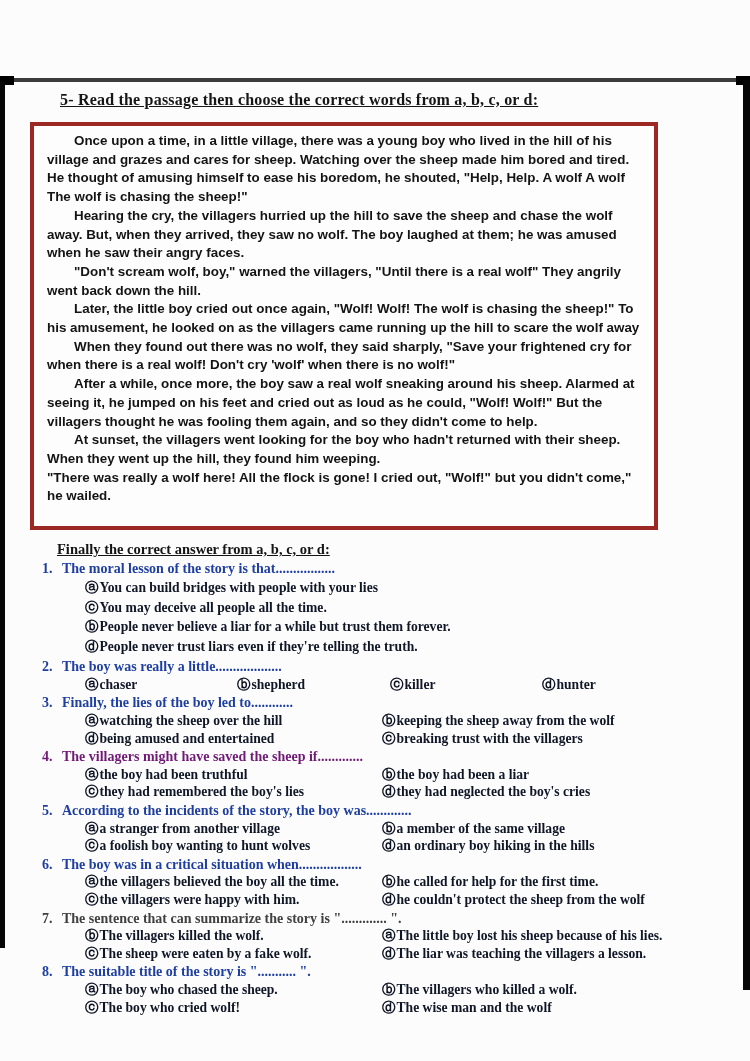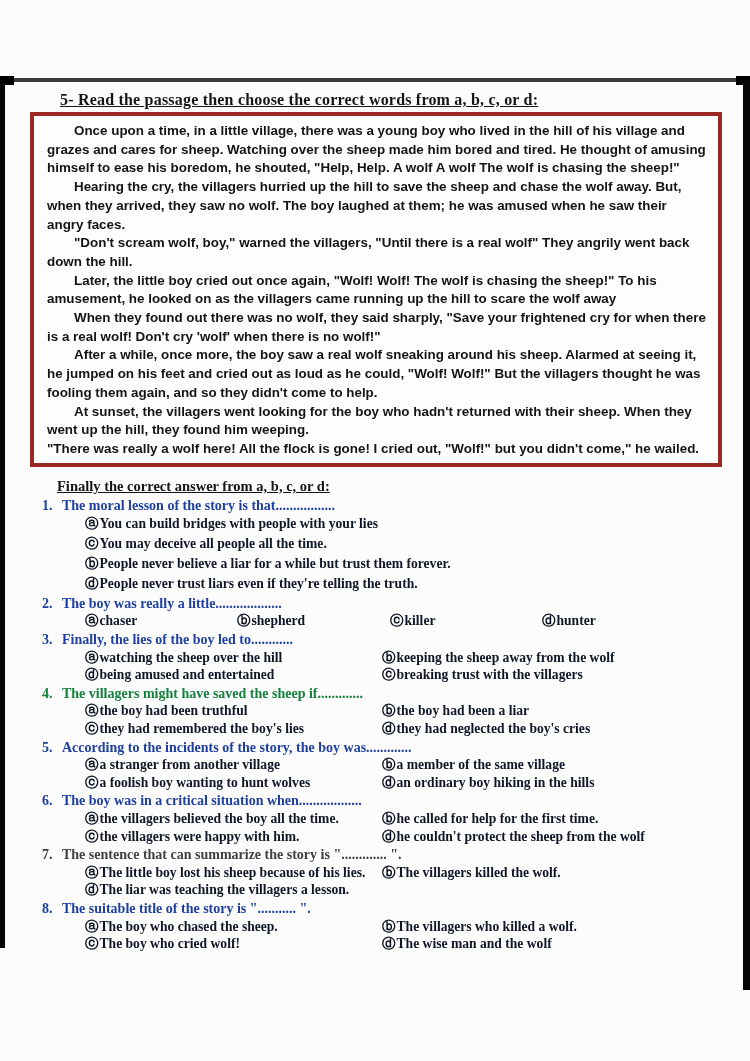--- a/index.html
+++ b/index.html
@@ -17,23 +17,23 @@
 
   .content{padding:91px 20px 0 30px;box-sizing:border-box;}
 
   .heading{
     margin:0 0 0 30px;
     font-family:"Liberation Serif",serif;font-weight:bold;font-size:16px;
     text-decoration:underline;color:#161616;letter-spacing:.2px;line-height:18px;
   }
 
   .passage-box{
-    margin-top:3px;width:692px;box-sizing:border-box;
+    margin-top:13px;width:628px;box-sizing:border-box;
     border:4px solid #9c2824;background:#fdfdfd;
-    padding:6px 12px 4px 13px;
+    padding:6px 12px 20px 13px;
   }
   .para{
     margin:0;font-family:"Liberation Sans",sans-serif;font-weight:bold;
     font-size:13.4px;line-height:18.7px;color:#141414;text-indent:27px;
   }
   .para.noindent{text-indent:0;}
 
   .choose{
     margin:11px 0 2px 27px;
     font-family:"Liberation Serif",serif;font-weight:bold;font-size:14.5px;
@@ -137,21 +137,21 @@
   </div>
           <div class="option">
     <span class="opt-letter">ⓓ</span><span class="opt-text">being amused and entertained</span>
   </div>
           <div class="option">
     <span class="opt-letter">ⓒ</span><span class="opt-text">breaking trust with the villagers</span>
   </div>
         </div>
   </div>
       <div class="question">
-    <div class="q-title" style="color: #15803d;">
+    <div class="q-title" style="color: #701a75;">
       <span class="q-num">4.</span><span class="q-text">The villagers might have saved the sheep if.............</span>
     </div>
     <div class="options layout-two">
           <div class="option">
     <span class="opt-letter">ⓐ</span><span class="opt-text">the boy had been truthful</span>
   </div>
           <div class="option">
     <span class="opt-letter">ⓑ</span><span class="opt-text">the boy had been a liar</span>
   </div>
           <div class="option">
@@ -199,24 +199,27 @@
     <span class="opt-letter">ⓓ</span><span class="opt-text">he couldn't protect the sheep from the wolf</span>
   </div>
         </div>
   </div>
       <div class="question">
     <div class="q-title" style="color: #404040;">
       <span class="q-num">7.</span><span class="q-text">The sentence that can summarize the story is "............. ".</span>
     </div>
     <div class="options layout-two">
           <div class="option">
+    <span class="opt-letter">ⓑ</span><span class="opt-text">The villagers killed the wolf.</span>
+  </div>
+          <div class="option">
     <span class="opt-letter">ⓐ</span><span class="opt-text">The little boy lost his sheep because of his lies.</span>
   </div>
           <div class="option">
-    <span class="opt-letter">ⓑ</span><span class="opt-text">The villagers killed the wolf.</span>
+    <span class="opt-letter">ⓒ</span><span class="opt-text">The sheep were eaten by a fake wolf.</span>
   </div>
           <div class="option">
     <span class="opt-letter">ⓓ</span><span class="opt-text">The liar was teaching the villagers a lesson.</span>
   </div>
         </div>
   </div>
       <div class="question">
     <div class="q-title" style="color: rgb(30, 63, 160);">
       <span class="q-num">8.</span><span class="q-text">The suitable title of the story is "........... ".</span>
     </div>

